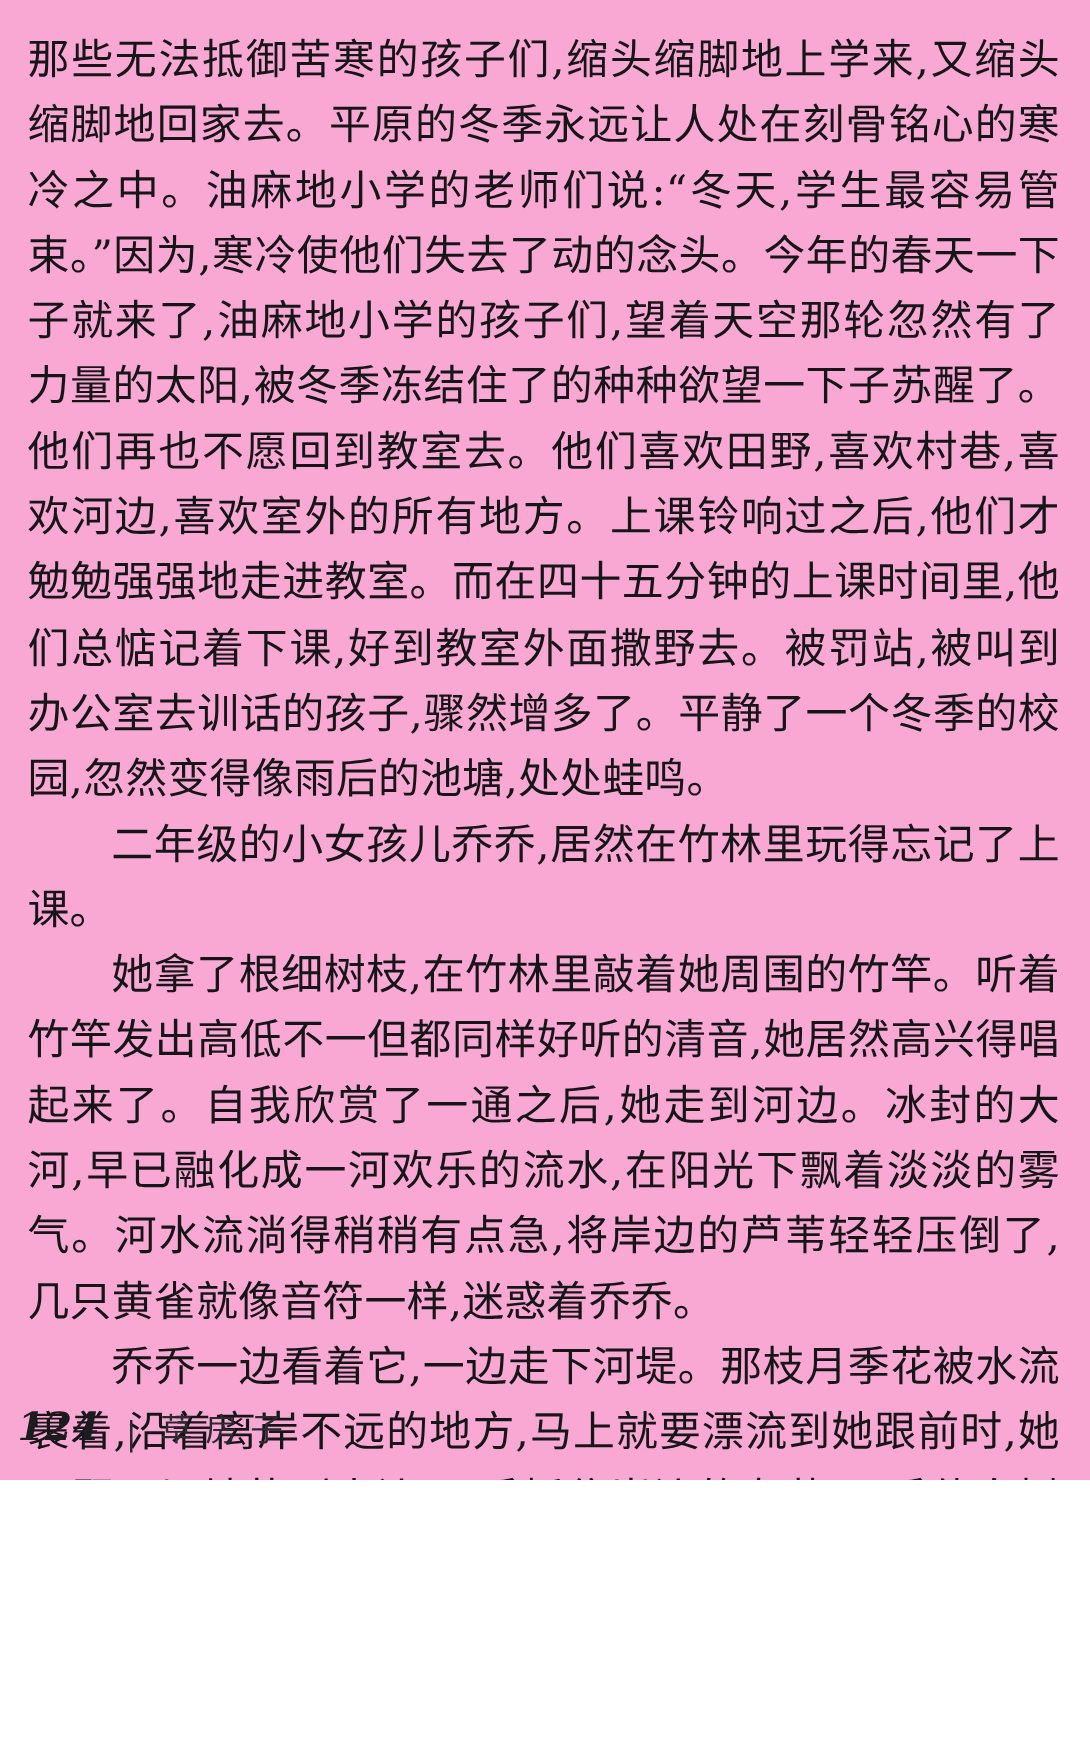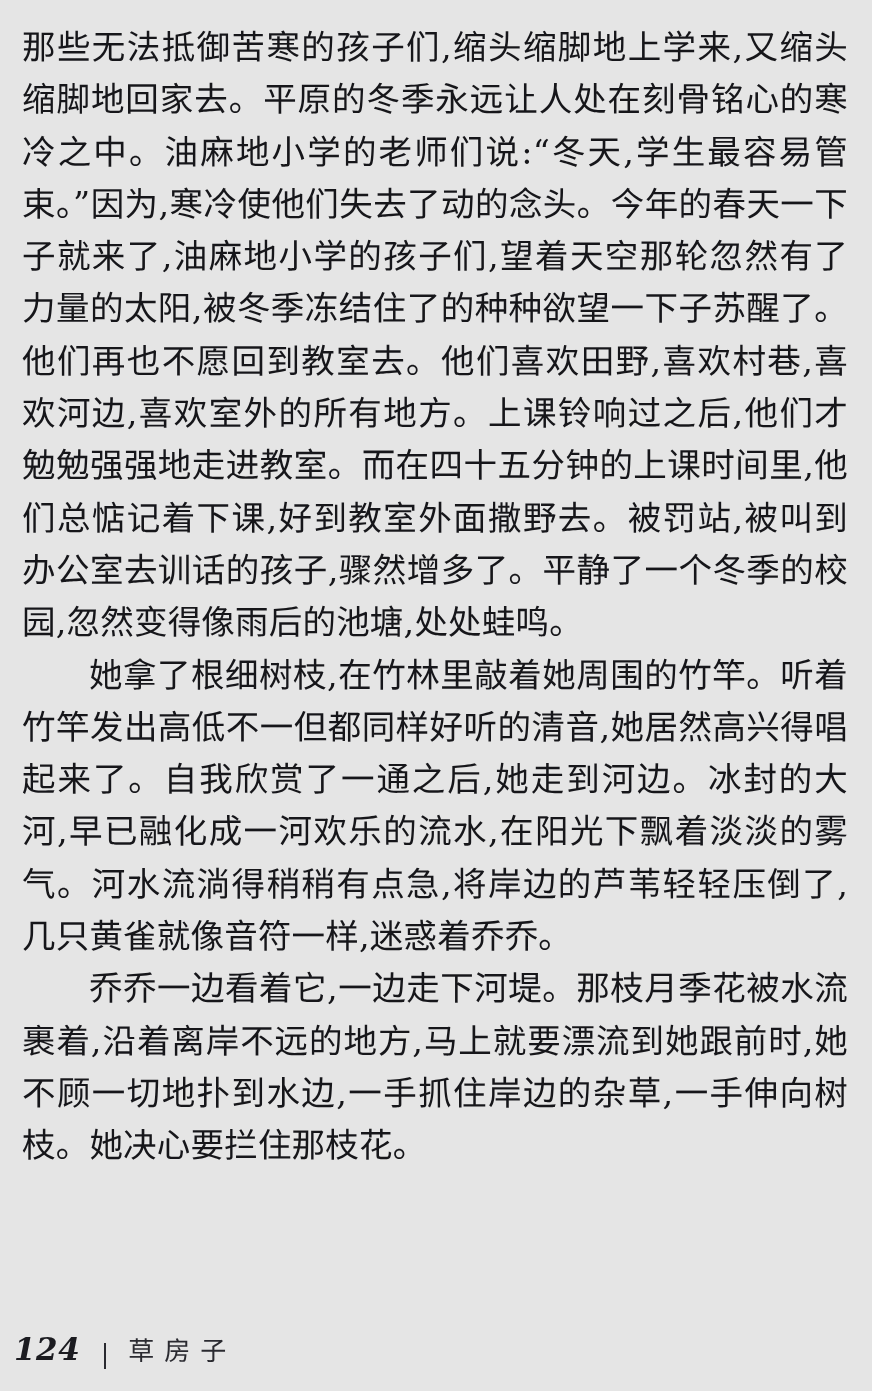--- a/index.html
+++ b/index.html
@@ -5,22 +5,22 @@
 <style>
   html, body {
     margin: 0;
     padding: 0;
     background: #ffffff;
   }
 
   .page {
     position: relative;
     width: 872px;
-    height: 1391px;
-    background: #e5e5e5;
+    height: 1184px;
+    background: #f9a8d4;
     overflow: hidden;
     box-sizing: border-box;
   }
 
   .text-block {
     position: absolute;
     left: 22px;
     top: 22px;
     width: 826px;
   }
@@ -85,20 +85,21 @@
 </style>
 </head>
 <body>
 
 <div class="page">
 
   <div class="text-block">
 
     <p class="para cont">那些无法抵御苦寒的孩子们,缩头缩脚地上学来,又缩头缩脚地回家去。平原的冬季永远让人处在刻骨铭心的寒冷之中。油麻地小学的老师们说:“冬天,学生最容易管束。”因为,寒冷使他们失去了动的念头。今年的春天一下子就来了,油麻地小学的孩子们,望着天空那轮忽然有了力量的太阳,被冬季冻结住了的种种欲望一下子苏醒了。他们再也不愿回到教室去。他们喜欢田野,喜欢村巷,喜欢河边,喜欢室外的所有地方。上课铃响过之后,他们才勉勉强强地走进教室。而在四十五分钟的上课时间里,他们总惦记着下课,好到教室外面撒野去。被罚站,被叫到办公室去训话的孩子,骤然增多了。平静了一个冬季的校园,忽然变得像雨后的池塘,处处蛙鸣。</p>
 
+    <p class="para indent">二年级的小女孩儿乔乔,居然在竹林里玩得忘记了上课。</p>
 
     <p class="para indent">她拿了根细树枝,在竹林里敲着她周围的竹竿。听着竹竿发出高低不一但都同样好听的清音,她居然高兴得唱起来了。自我欣赏了一通之后,她走到河边。冰封的大河,早已融化成一河欢乐的流水,在阳光下飘着淡淡的雾气。河水流淌得稍稍有点急,将岸边的芦苇轻轻压倒了,几只黄雀就像音符一样,迷惑着乔乔。</p>
 
 
 
     <p class="para indent">乔乔一边看着它,一边走下河堤。那枝月季花被水流裹着,沿着离岸不远的地方,马上就要漂流到她跟前时,她不顾一切地扑到水边,一手抓住岸边的杂草,一手伸向树枝。她决心要拦住那枝花。</p>
 
   </div>
 
   <div class="footer">

